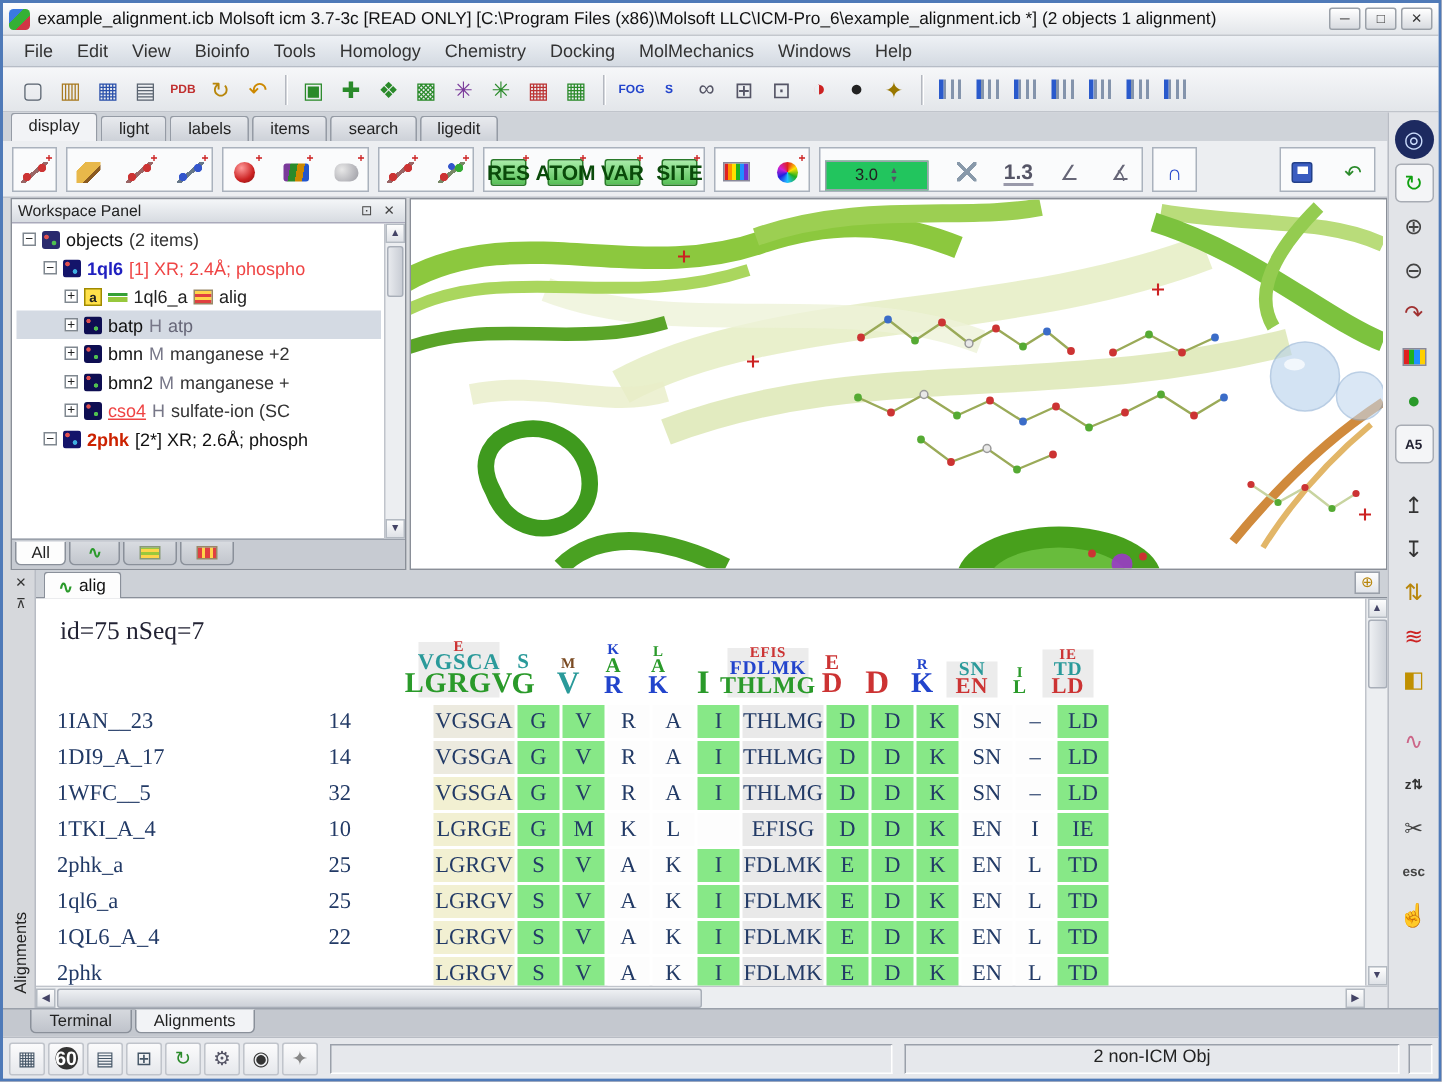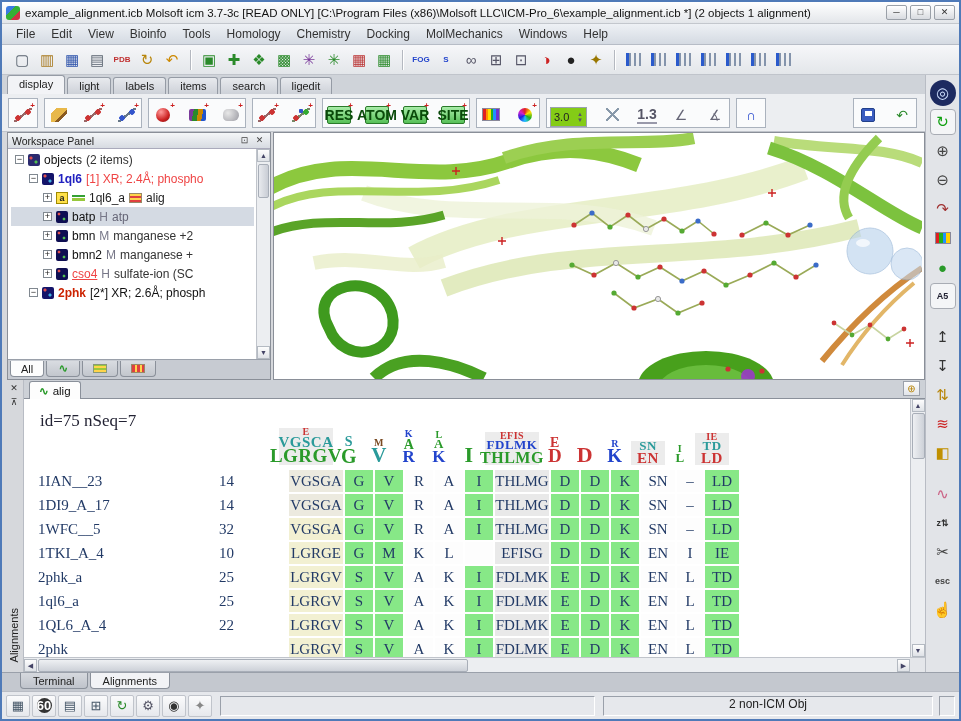--- a/index.html
+++ b/index.html
@@ -32,21 +32,21 @@
   .rtab{height:17px;line-height:16px;padding:0 11px;font-size:11px;color:#222;background:linear-gradient(#e8eaee,#cdd1d8);border:1px solid #959ba5;border-bottom:none;border-radius:3px 3px 0 0;margin-right:2px;}
   .rtab.active{background:#f2f3f6;height:19px;}
 
   
   .toolbar2{flex:0 0 38px;background:#eceef1;border-bottom:1px solid #c0c4cb;display:flex;align-items:center;padding:0 6px;}
   .t2-group{background:#fafbfc;border:1px solid #aab2bd;border-radius:0;height:30px;display:flex;align-items:flex-end;padding:0 3px;margin-right:6px;gap:12px;}
   .t2-group.right{margin-left:auto;margin-right:2px;}
   .t2-btn{min-width:22px;height:24px;display:flex;align-items:center;justify-content:center;position:relative;padding:0 1px;}
   .t2-btn .glyph{font-size:14px;}
   .has-plus::after{content:"+";position:absolute;top:-2px;right:-1px;font-size:8px;color:#cc2222;font-weight:bold;}
-  .spinner{display:flex;align-items:center;border:1px solid #9aa2ac;background:#84cc16;height:20px;padding:0 3px;margin-right:3px;}
+  .spinner{display:flex;align-items:center;border:1px solid #9aa2ac;background:#22c55e;height:20px;padding:0 19px;margin-right:3px;}
   .spin-val{font-size:11px;color:#222;min-width:20px;}
   .spin-btns{display:flex;flex-direction:column;font-size:6px;color:#556;line-height:6px;margin-left:3px;}
   .spin-btns i{font-style:normal;}
 
   
   .ic-bs-red{width:18px;height:14px;background-image:radial-gradient(circle at 4px 10px,#cc3333 2.5px,transparent 3px),radial-gradient(circle at 14px 4px,#cc3333 2.5px,transparent 3px),linear-gradient(140deg,transparent 44%,#996666 44%,#996666 56%,transparent 56%);}
   .ic-bs-blue{width:18px;height:14px;background-image:radial-gradient(circle at 4px 10px,#3355cc 2.5px,transparent 3px),radial-gradient(circle at 14px 4px,#3355cc 2.5px,transparent 3px),linear-gradient(140deg,transparent 44%,#667788 44%,#667788 56%,transparent 56%);}
   .ic-bs-multi{width:18px;height:14px;background-image:radial-gradient(circle at 4px 10px,#cc3333 2.5px,transparent 3px),radial-gradient(circle at 14px 4px,#33aa33 2.5px,transparent 3px),radial-gradient(circle at 9px 3px,#3355cc 2px,transparent 2.5px),linear-gradient(140deg,transparent 44%,#778866 44%,#778866 56%,transparent 56%);}
   .ic-pencil{width:16px;height:14px;background:linear-gradient(135deg,transparent 20%,#e8b84a 20%,#e8b84a 60%,#8a5a20 60%,#8a5a20 72%,transparent 72%);}
   .ic-ball-red{width:14px;height:14px;border-radius:50%;background:radial-gradient(circle at 5px 4px,#ff9a9a,#cc2222 60%,#7a1010);}

